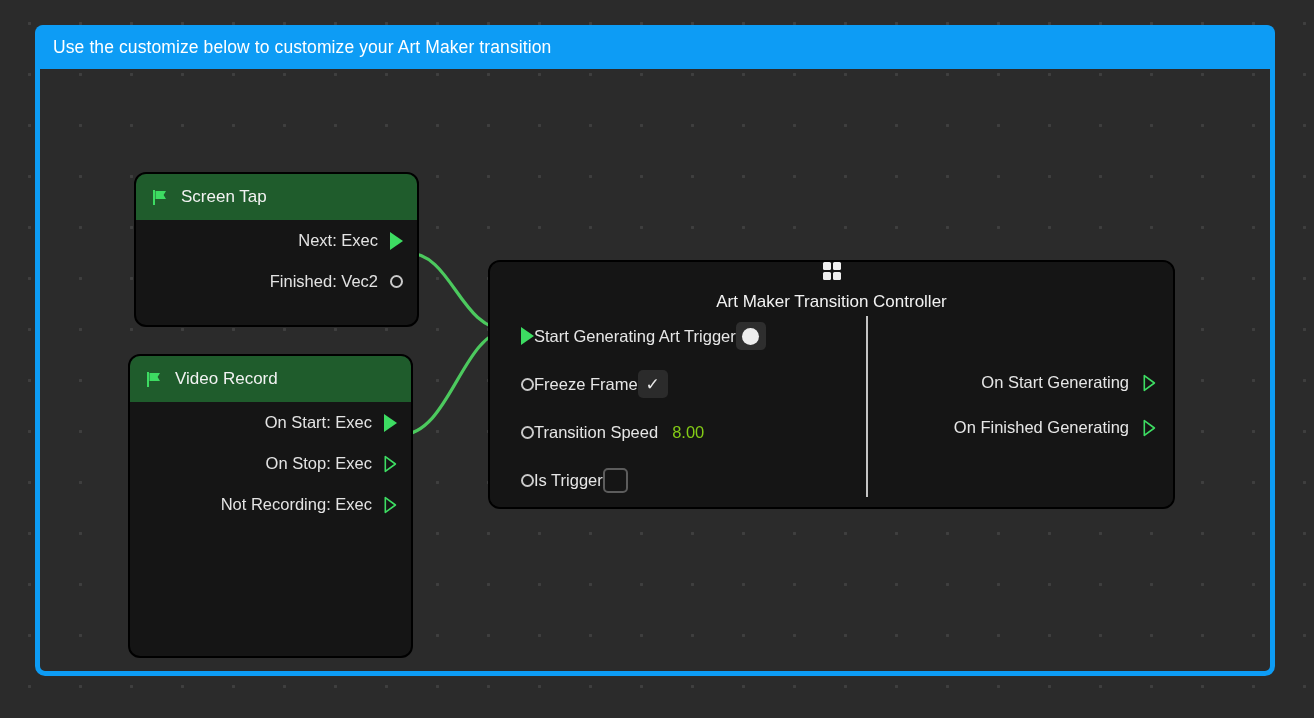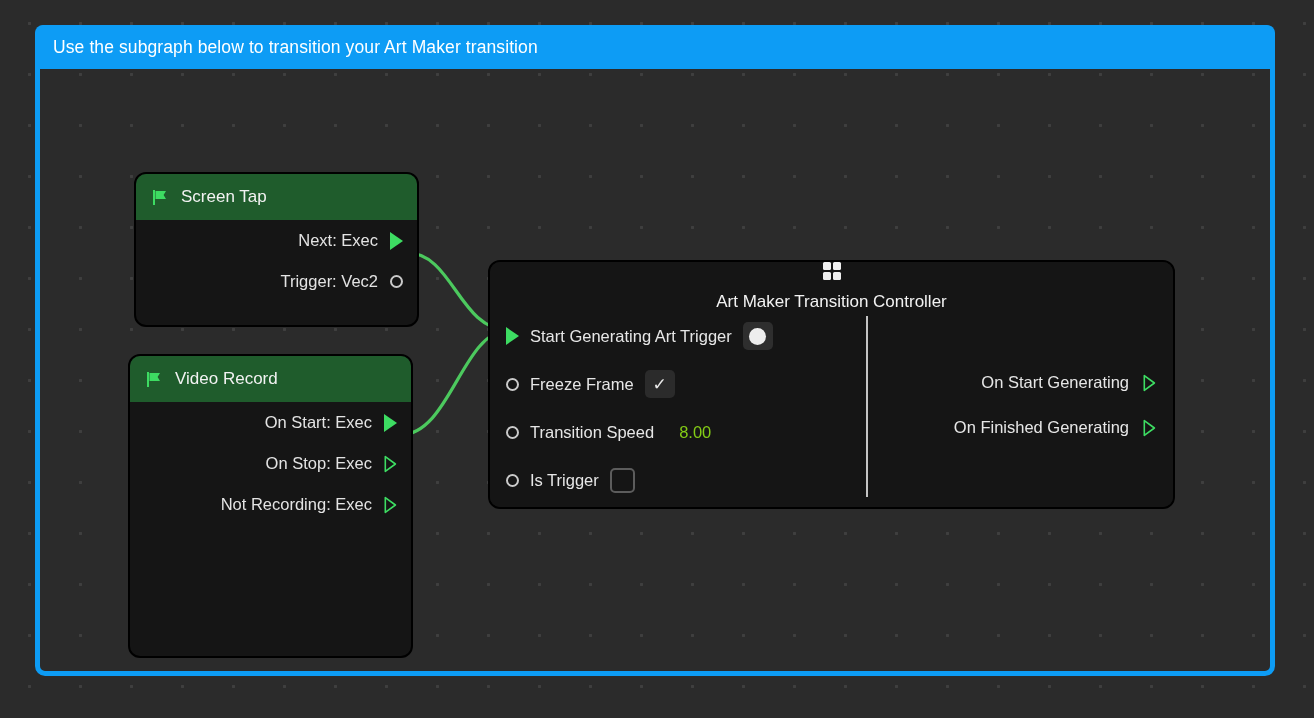--- a/index.html
+++ b/index.html
@@ -185,23 +185,22 @@
     box-sizing: border-box;
   }
   #controller-outputs {
     flex: 1;
     padding-top: 52px;
     box-sizing: border-box;
   }
   .in-row {
     display: flex;
     align-items: center;
-    gap: 11px;
     height: 48px;
-    padding-left: 16px;
+    padding-left: 31px;
     box-sizing: border-box;
   }
   .in-label {
     color: #e6e6e6;
     font-size: 16.5px;
     white-space: nowrap;
   }
   .out-row {
     display: flex;
     align-items: center;
@@ -272,21 +271,21 @@
     height: 304px;
   }
 </style>
 </head>
 <body>
 
 <div id="canvas"></div>
 
 <div id="subgraph-frame"></div>
 <div id="subgraph-banner">
-  <span>Use the subgraph below to transition your Art Maker transition</span>
+  <span>Use the customize below to customize your Art Maker transition</span>
 </div>
 
 <svg id="wires" width="1314" height="718">
   <path d="M 408 253 C 452 253, 460 330, 508 330" fill="none" stroke="#4cc95e" stroke-width="3.2" stroke-linecap="round"></path>
   <path d="M 400 435 C 450 435, 462 332, 508 330" fill="none" stroke="#4cc95e" stroke-width="3.2" stroke-linecap="round"></path>
 </svg>
 
 <div class="node" id="node-screen-tap">
   <div class="node-header event">
     <svg class="flag-icon" width="17" height="17" viewBox="0 0 17 17">
@@ -294,21 +293,21 @@
       <path d="M3.5 2 L14 2 L11.6 6 L14 10 L3.5 10 Z" fill="#3ddc62"></path>
     </svg>
     <span class="node-title">Screen Tap</span>
   </div>
   <div class="node-body">
     <div class="port-row">
       <span class="port-label">Next: Exec</span>
       <span class="tri"></span>
     </div>
     <div class="port-row">
-      <span class="port-label">Trigger: Vec2</span>
+      <span class="port-label">Finished: Vec2</span>
       <span class="circ"></span>
     </div>
   </div>
 </div>
 
 <div class="node" id="node-video-record">
   <div class="node-header event">
     <svg class="flag-icon" width="17" height="17" viewBox="0 0 17 17">
       <rect x="1" y="1" width="2" height="15" fill="#3ddc62"></rect>
       <path d="M3.5 2 L14 2 L11.6 6 L14 10 L3.5 10 Z" fill="#3ddc62"></path>

